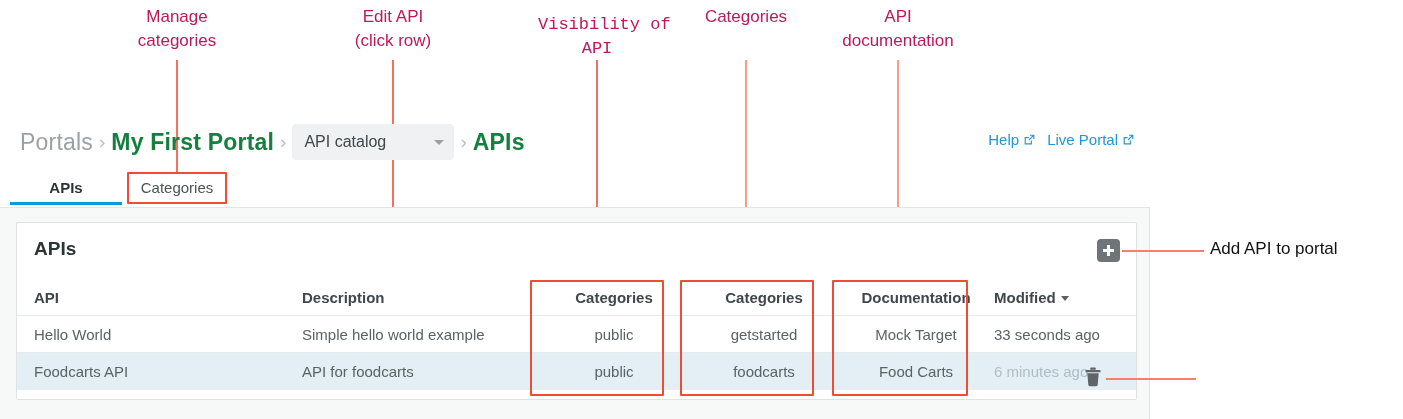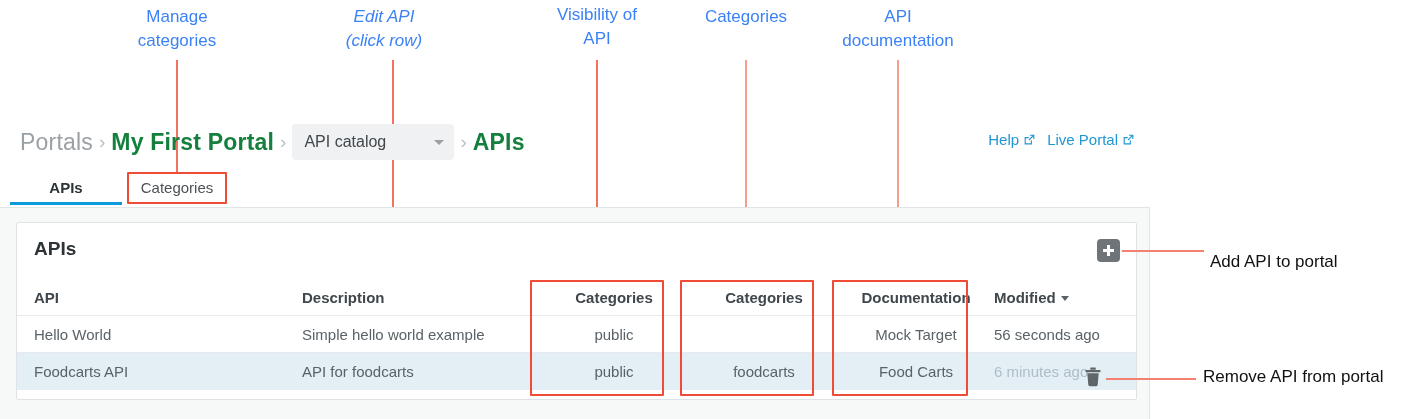--- a/index.html
+++ b/index.html
@@ -10,21 +10,21 @@
     font-family: "Liberation Sans", sans-serif;
     overflow: hidden;
   }
   #stage { position: relative; width: 1403px; height: 419px; background:#fff; }
 
   
   .callout {
     position: absolute;
     text-align: center;
     font-size: 17px;
-    color: #3b82f6;
+    color: #be185d;
     line-height: 1.42;
     white-space: nowrap;
   }
   .vline {
     position: absolute;
     width: 2px;
     background: #f4705f;
   }
   .vline.pale { background: #f79b8d; }
   .hline {
@@ -199,27 +199,27 @@
 <body>
 
 <div id="stage">
 
   <div class="callout" style="left:118px; top:5px; width:118px;">
     <div>Manage</div>
     <div>categories</div>
   </div>
   <div class="vline" style="left:176px; top:60px; height:112px;"></div>
 
-  <div class="callout" style="left:325px; top:5px; width:118px;font-style:italic;">
+  <div class="callout" style="left:334px; top:5px; width:118px;">
     <div>Edit API</div>
     <div>(click row)</div>
   </div>
   <div class="vline" style="left:392px; top:60px; height:308px;"></div>
 
-  <div class="callout" style="left:538px; top:3px; width:118px;">
+  <div class="callout" style="left:538px; top:13px; width:118px;font-family:Liberation Mono, monospace;">
     <div>Visibility of</div>
     <div>API</div>
   </div>
   <div class="vline" style="left:596px; top:60px; height:221px;"></div>
 
   <div class="callout" style="left:687px; top:5px; width:118px;">
     <div>Categories</div>
   </div>
   <div class="vline pale" style="left:745px; top:60px; height:221px;"></div>
 
@@ -289,22 +289,23 @@
       <div class="cell c-mod">
         <span>Modified</span>
         <span class="sort-caret"></span>
       </div>
     </div>
 
     <div class="trow sep">
       <div class="cell c-desc">Simple hello world example</div>
       <div class="cell c-api">Hello World</div>
       <div class="cell c-vis">public</div>
+      <div class="cell c-cat">getstarted</div>
       <div class="cell c-doc">Mock Target</div>
-      <div class="cell c-mod">56 seconds ago</div>
+      <div class="cell c-mod">33 seconds ago</div>
     </div>
 
     <div class="trow selected">
       <div class="cell c-api">Foodcarts API</div>
       <div class="cell c-desc">API for foodcarts</div>
       <div class="cell c-vis">public</div>
       <div class="cell c-cat">foodcarts</div>
       <div class="cell c-doc">Food Carts</div>
       <div class="cell c-mod muted">6 minutes ago</div>
     </div>
@@ -316,18 +317,17 @@
     <rect x="6.2" y="0.6" width="5.6" height="2.2" rx="0.8" fill="#5f6569"></rect>
     <path d="M3.3 6.2 h11.4 l-1 11.6 a1.5 1.5 0 0 1 -1.5 1.4 H5.8 a1.5 1.5 0 0 1 -1.5 -1.4 z" fill="#5f6569"></path>
   </svg>
 
   <div class="redbox" style="left:127px; top:172px; width:100px; height:32px;"></div>
   <div class="redbox" style="left:530px; top:280px; width:134px; height:116px;"></div>
   <div class="redbox" style="left:680px; top:280px; width:134px; height:116px;"></div>
   <div class="redbox" style="left:832px; top:280px; width:136px; height:116px;"></div>
 
   <div class="hline" style="left:1122px; top:250px; width:82px;"></div>
-  <div class="side-label" style="left:1210px; top:252px;">Add API to portal</div>
+  <div class="side-label" style="left:1210px; top:239px;">Add API to portal</div>
 
   <div class="hline" style="left:1106px; top:378px; width:90px;"></div>
-  <div class="side-label" style="left:1203px; top:367px;">Remove API from portal</div>
 
 </div>
 
 </body></html>

